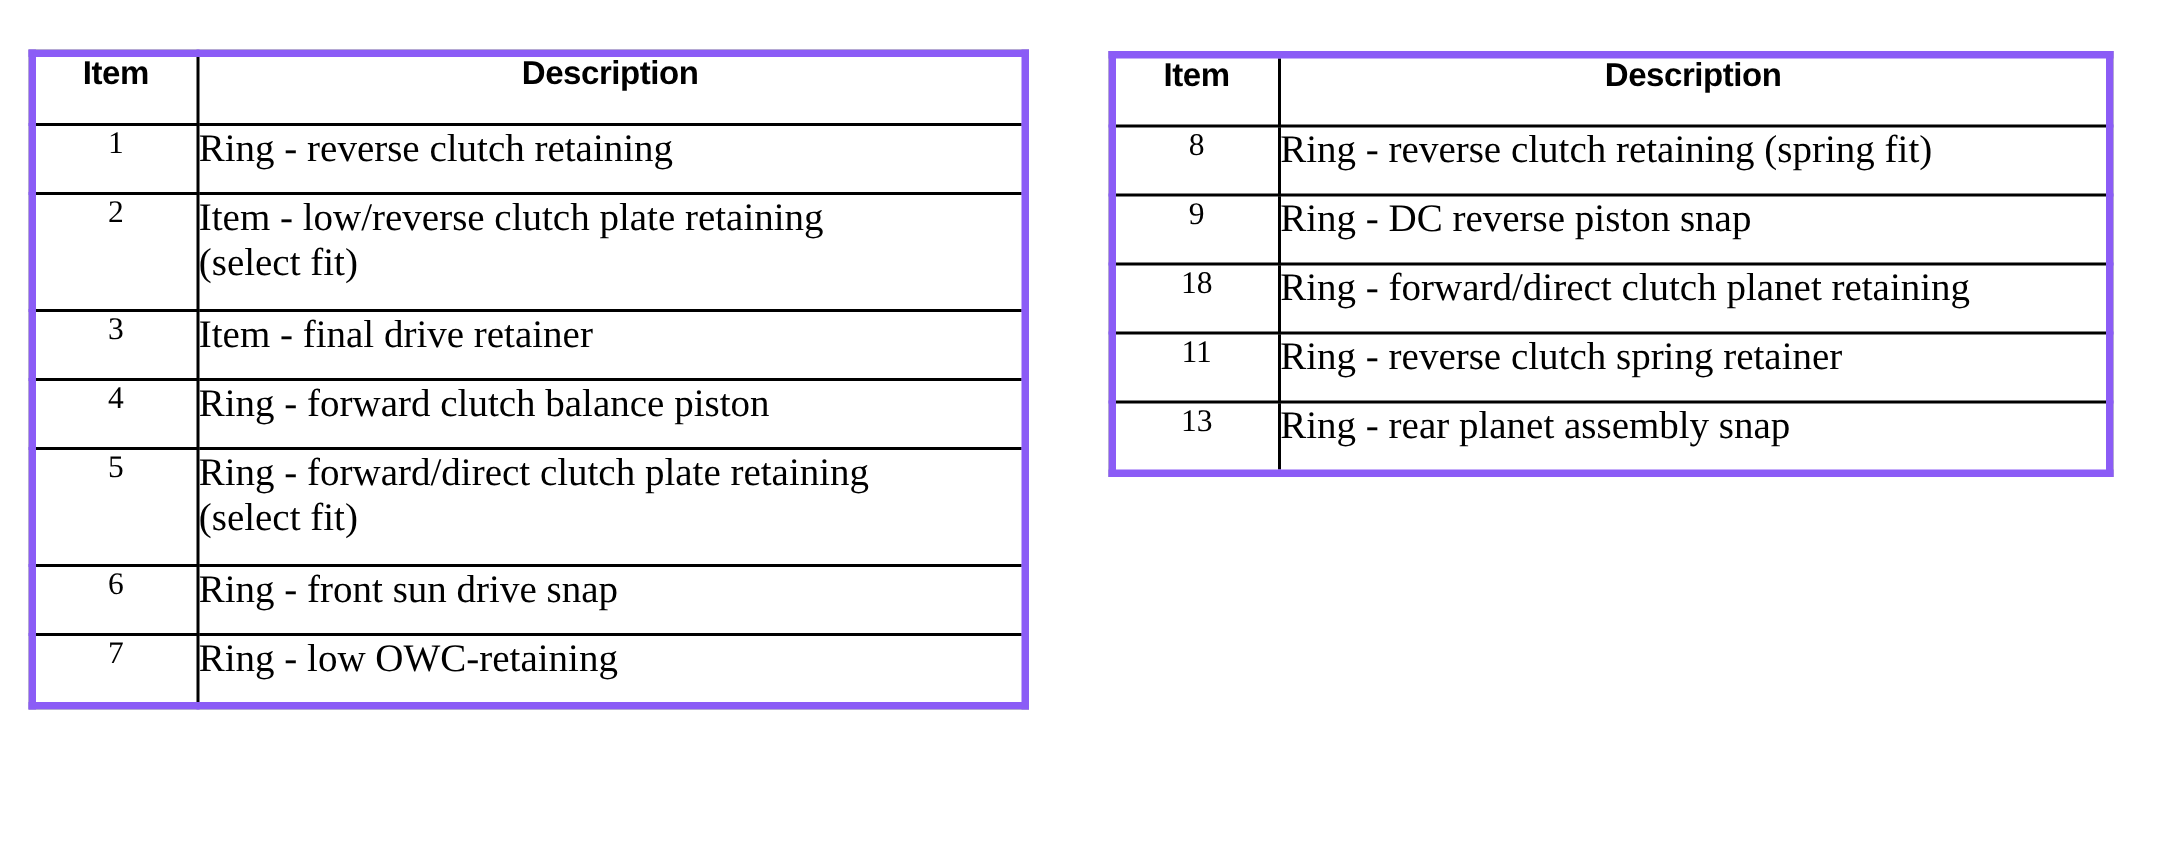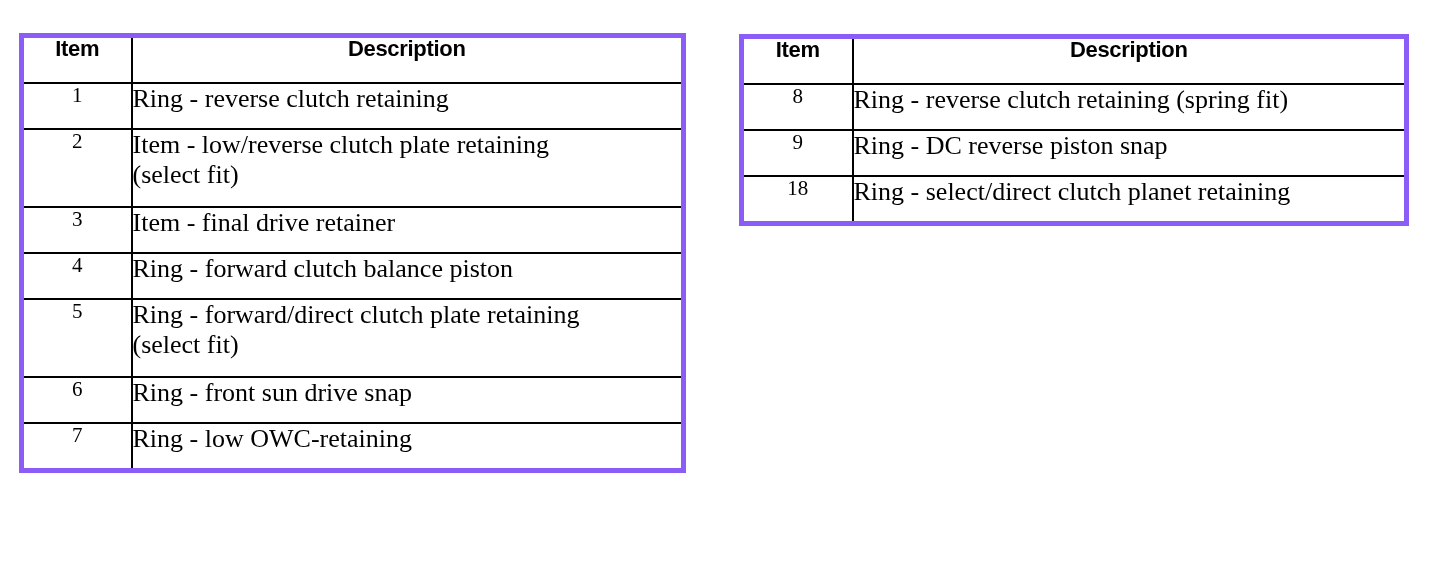--- a/index.html
+++ b/index.html
@@ -163,18 +163,26 @@
       <tr class="row-1line">
         <td class="cell-item">8</td>
         <td class="cell-desc">Ring - reverse clutch retaining (spring fit)</td>
       </tr>
       <tr class="row-1line">
         <td class="cell-item">9</td>
         <td class="cell-desc">Ring - DC reverse piston snap</td>
       </tr>
       <tr class="row-1line">
         <td class="cell-item">18</td>
-        <td class="cell-desc">Ring - select/direct clutch planet retaining</td>
+        <td class="cell-desc">Ring - forward/direct clutch planet retaining</td>
+      </tr>
+      <tr class="row-1line">
+        <td class="cell-item">11</td>
+        <td class="cell-desc">Ring - reverse clutch spring retainer</td>
+      </tr>
+      <tr class="row-1line">
+        <td class="cell-item">13</td>
+        <td class="cell-desc">Ring - rear planet assembly snap</td>
       </tr>
     </tbody>
   </table>
 
 </div>
 
 </body></html>

